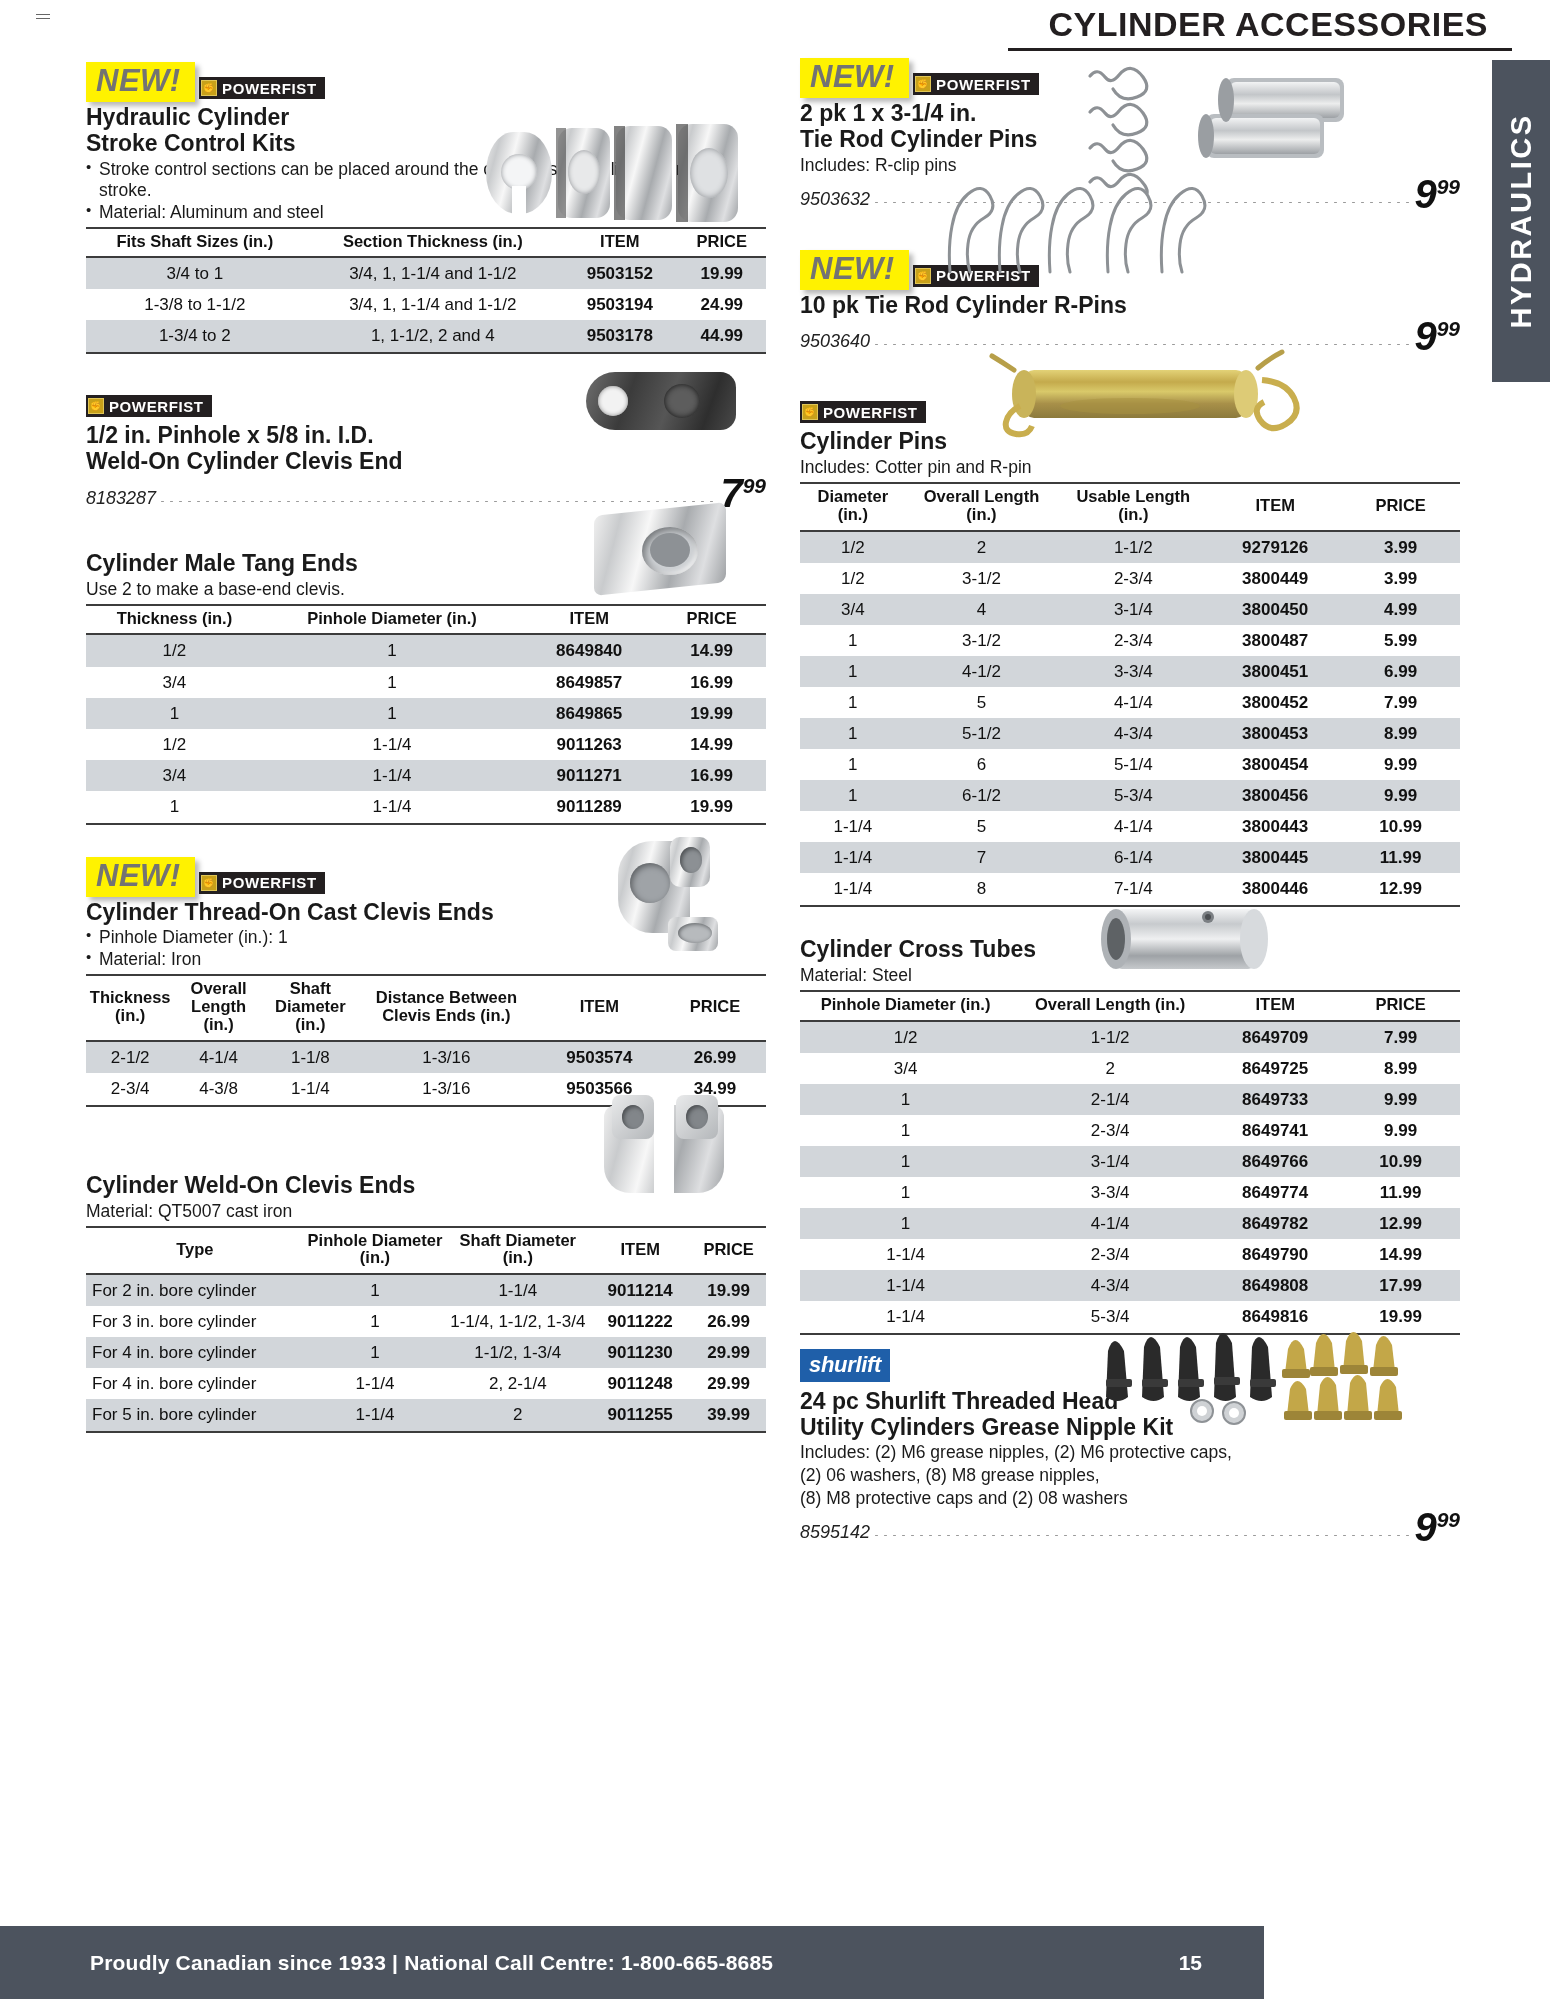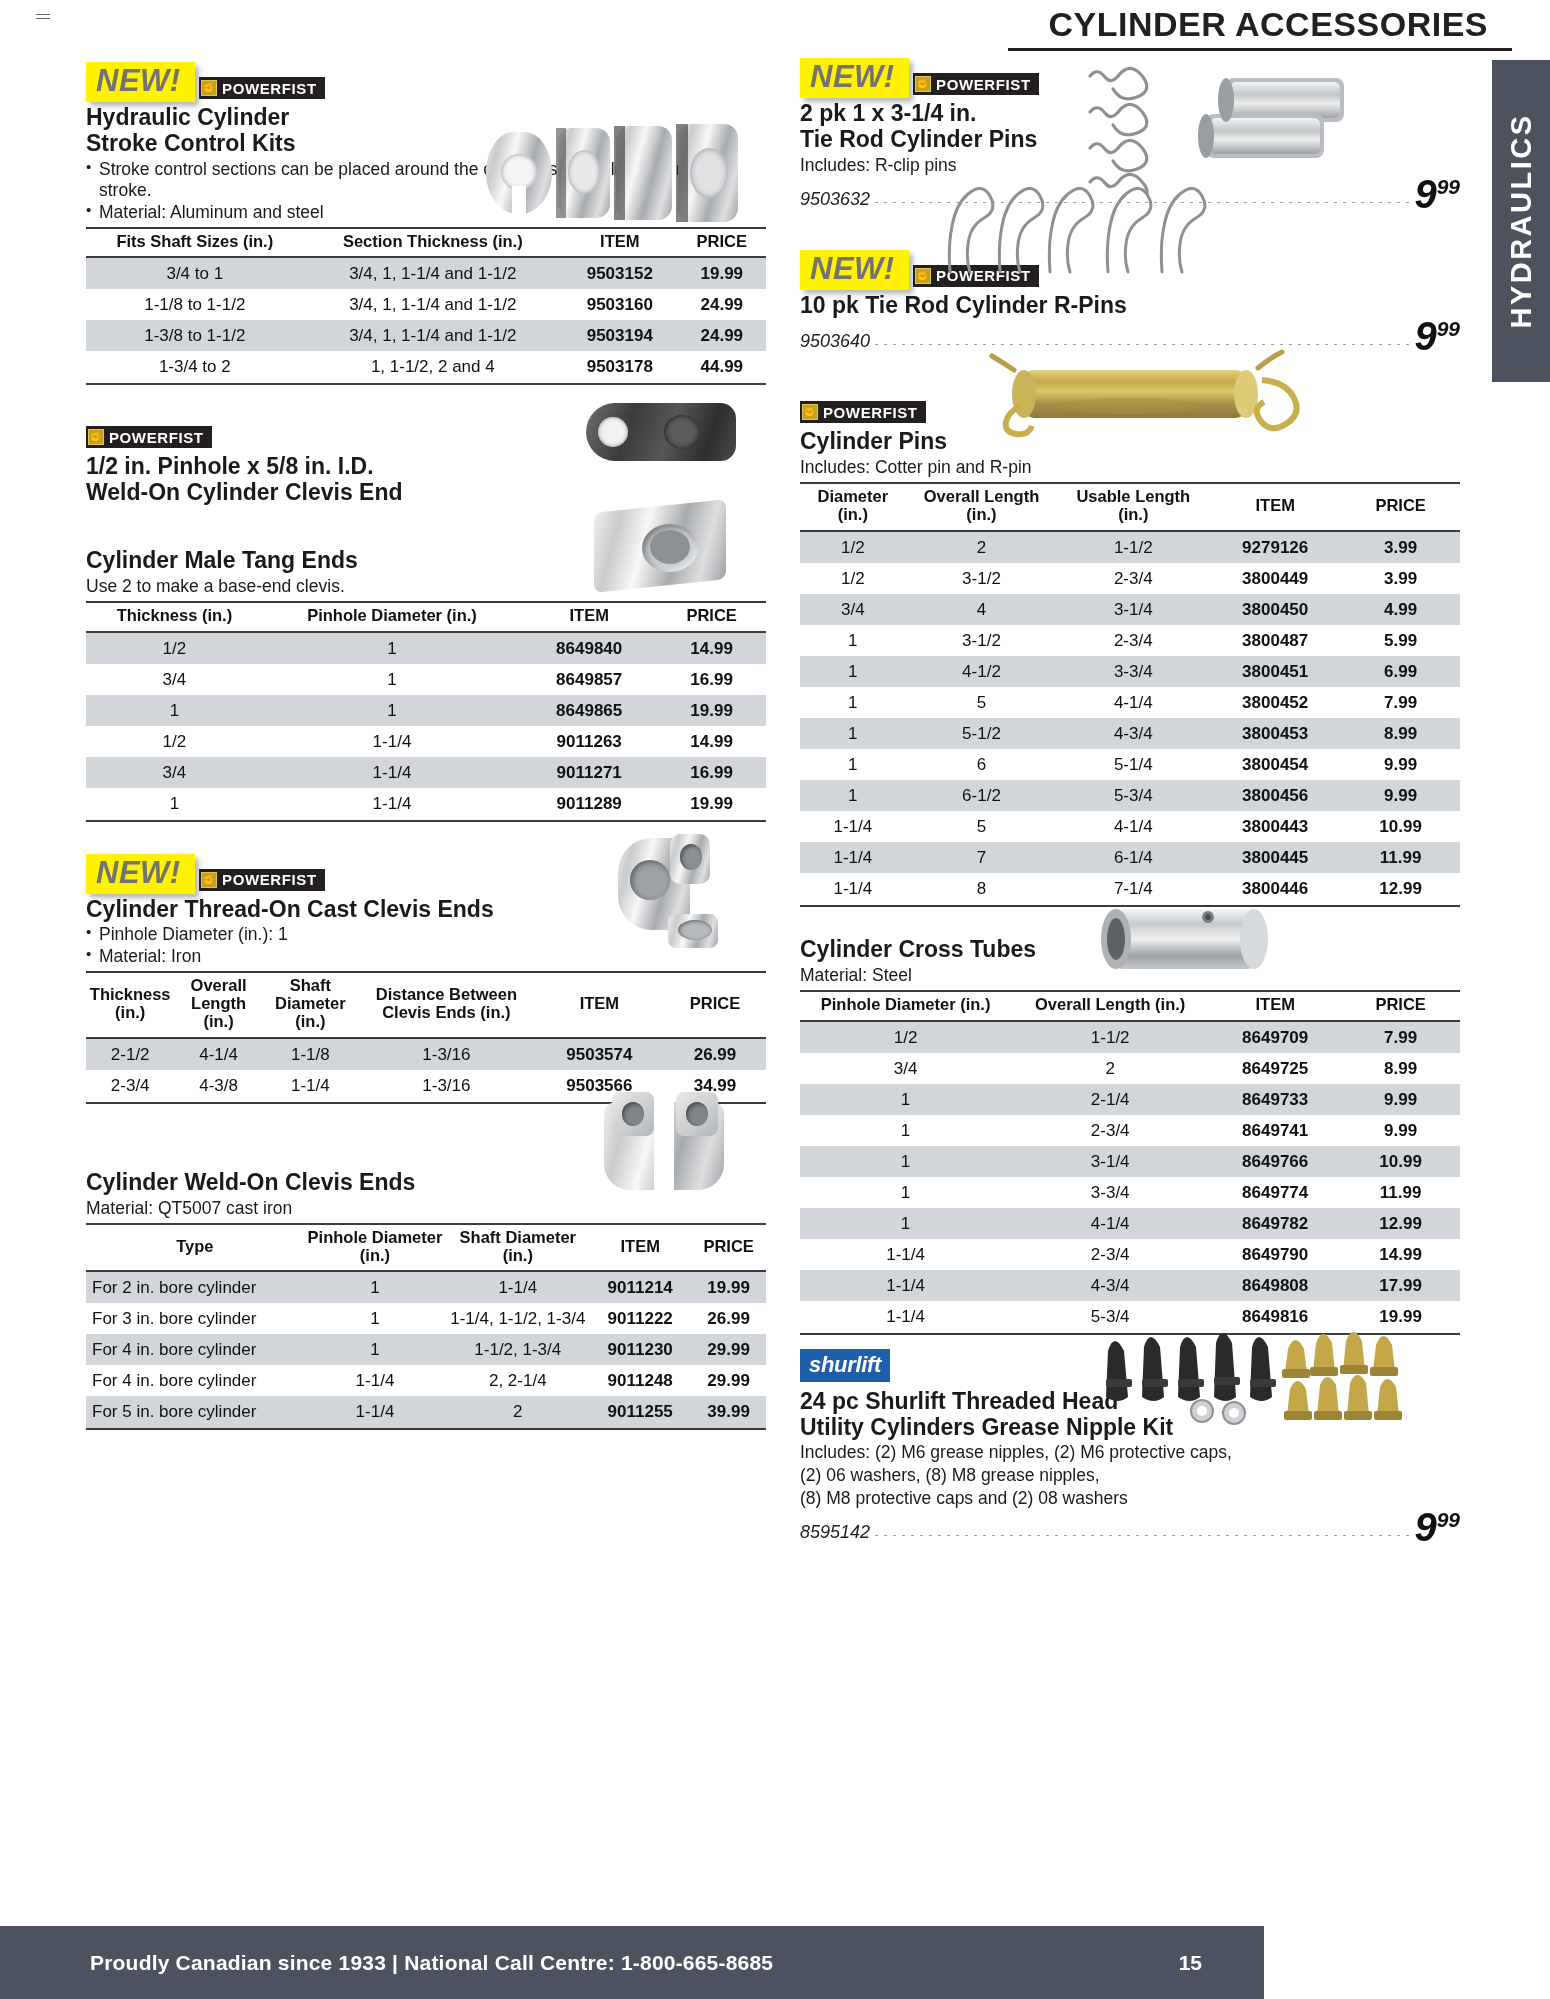--- a/index.html
+++ b/index.html
@@ -211,26 +211,20 @@
           </tr>
         </thead>
         <tbody>
           <tr>
             <td>3/4 to 1</td>
             <td>3/4, 1, 1-1/4 and 1-1/2</td>
             <td class="b">9503152</td>
             <td class="b">19.99</td>
           </tr>
           <tr>
-            <td>1-1/8 to 1-1/2</td>
-            <td>3/4, 1, 1-1/4 and 1-1/2</td>
-            <td class="b">9503160</td>
-            <td class="b">24.99</td>
-          </tr>
-          <tr>
             <td>1-3/8 to 1-1/2</td>
             <td>3/4, 1, 1-1/4 and 1-1/2</td>
             <td class="b">9503194</td>
             <td class="b">24.99</td>
           </tr>
           <tr>
             <td>1-3/4 to 2</td>
             <td>1, 1-1/2, 2 and 4</td>
             <td class="b">9503178</td>
             <td class="b">44.99</td>
@@ -249,20 +243,25 @@
       <span>1/2 in. Pinhole x 5/8 in. I.D.</span><br>
       <span>Weld-On Cylinder Clevis End</span>
     </h2>
 
     <div class="imgbox" style="left:492px; top:-30px; width:170px; height:86px;">
       <div class="dark-grad" style="position:absolute;left:8px;top:14px;width:150px;height:58px;border-radius:30px 16px 16px 30px;"></div>
       <div style="position:absolute;left:20px;top:28px;width:30px;height:30px;border-radius:50%;background:#f2f2f2;box-shadow:inset 0 0 4px #888;"></div>
       <div style="position:absolute;left:86px;top:26px;width:36px;height:34px;border-radius:50%;background:#5d5d5d;box-shadow:inset 0 0 6px #111;"></div>
     </div>
 
+    <div class="itemline">
+      <span class="itemnum">8183287</span>
+      <span class="dots"></span>
+      <span class="price"><span>7</span><sup>99</sup></span>
+    </div>
   </section>
 
   <section style="position:relative; margin-top:42px;">
     <h2 class="prod-title">Cylinder Male Tang Ends</h2>
     <div class="prod-sub">Use 2 to make a base-end clevis.</div>
 
     <div class="imgbox" style="left:502px; top:-56px; width:150px; height:110px;">
       <div class="metal-grad" style="position:absolute;left:6px;top:14px;width:132px;height:80px;border-radius:8px;transform:skewY(-6deg);"></div>
       <div style="position:absolute;left:54px;top:32px;width:56px;height:48px;border-radius:50%;background:#cfd2d5;box-shadow:inset 3px 3px 8px #6e7174, inset -2px -2px 4px #ffffff;"></div>
       <div style="position:absolute;left:62px;top:38px;width:40px;height:34px;border-radius:50%;background:#8d9195;"></div>

